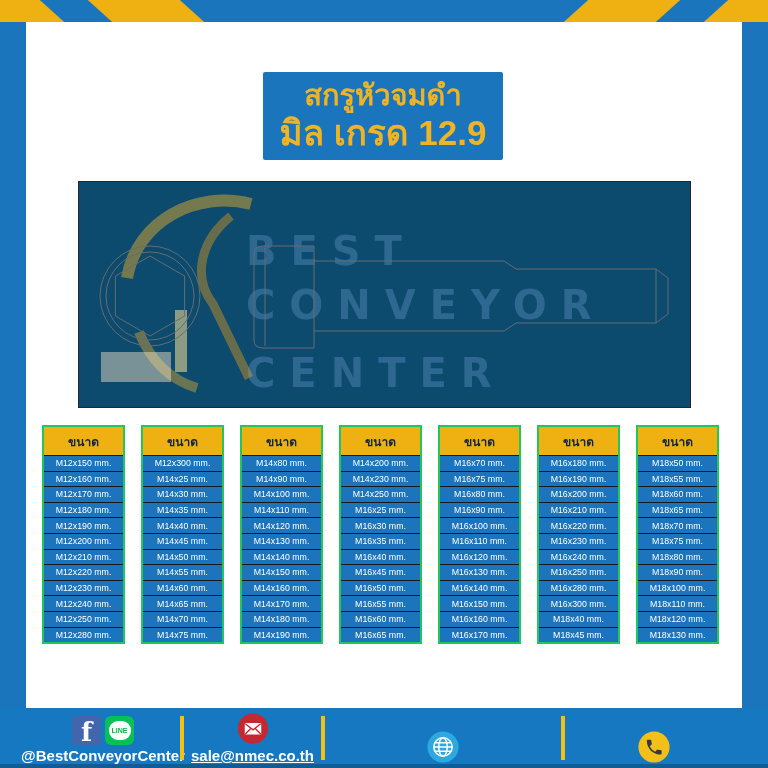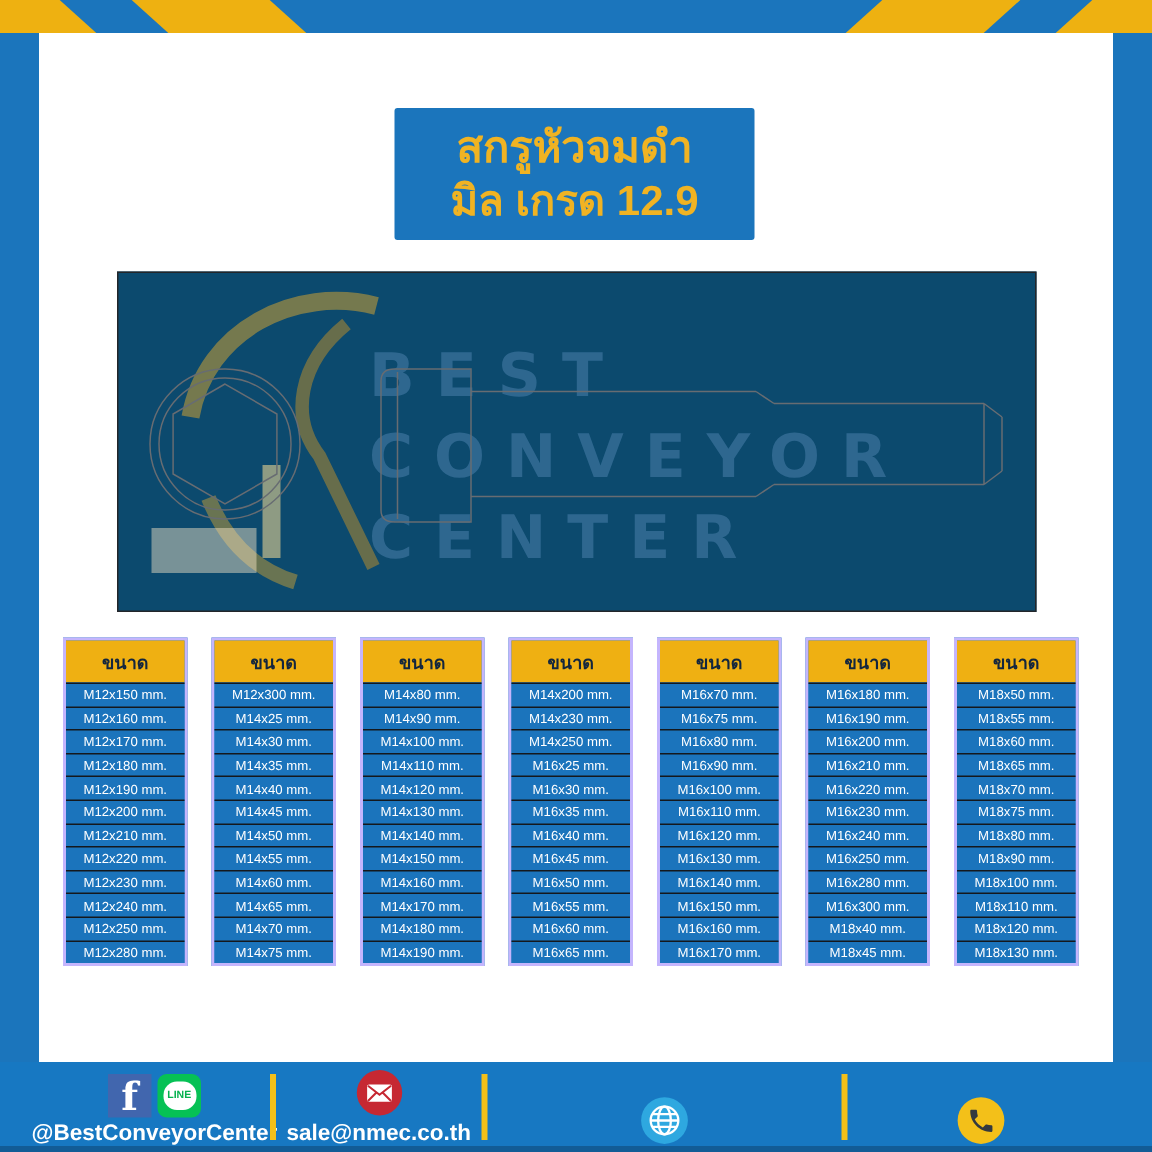--- a/index.html
+++ b/index.html
@@ -19,41 +19,41 @@
   .frame-right { position:absolute; top:22px; right:0; width:26px; height:686px; background:#1b75bc; z-index:5; }
 
   
   .title-box {
     position:absolute; left:263px; top:72px; width:240px; height:88px;
     background:#1b75bc; border-radius:2px;
     display:flex; flex-direction:column; align-items:center; justify-content:center;
     color:#f0b323; font-weight:bold; text-align:center; line-height:1.18;
   }
   .title-box .t1 { font-size:29px; }
-  .title-box .t2 { font-size:28px; }
+  .title-box .t2 { font-size:35px; }
 
   
   .drawing-box {
     position:absolute; left:78px; top:181px; width:613px; height:227px;
     border:1.5px solid #23262a; background:#0c4a6e; overflow:hidden;
   }
   .wm-line {
     position:absolute; left:167px; font-weight:bold; letter-spacing:14px;
     font-size:40px; color:rgba(114,165,212,0.33); font-family:"DejaVu Sans",sans-serif;
     white-space:nowrap; z-index:1;
   }
-  .wm-1 { top:46px; } .wm-2 { top:100px;text-align:center; } .wm-3 { top:154px; }
+  .wm-1 { top:46px; } .wm-2 { top:100px;text-align:center; } .wm-3 { top:168px; }
   .drawing-box svg { position:absolute; left:0; top:0; z-index:2; }
 
   
   .tables-row {
     position:absolute; left:42px; top:425px; width:684px;
     display:flex; gap:16px;
   }
-  .size-table { width:83px; border:2px solid #c4b5fd; background:#1b74bc; }
+  .size-table { width:83px; border:2px solid #22c55e; background:#1b74bc; }
   .size-table-header {
     height:28px; background:#efb012; color:#13263e;
     font-weight:bold; font-size:12px;
     display:flex; align-items:center; justify-content:center;
   }
   .size-row {
     height:15.6px; background:#1b74bc; color:#ffffff;
     border-top:1.6px solid #15181c;
     display:flex; align-items:center; justify-content:center;
   }
@@ -62,21 +62,21 @@
   
   .footer {
     position:absolute; left:0; bottom:0; width:768px; height:60px;
     background:#1778c2; z-index:6; color:#fff;
   }
   .footer::after { content:""; position:absolute; left:0; bottom:0; width:100%; height:4px; background:rgba(10,40,70,0.35); }
   .f-sec { position:absolute; top:4px; height:52px; display:flex; flex-direction:column; align-items:center; justify-content:flex-end; }
   .f-sec .label { font-weight:bold; font-size:15px; white-space:nowrap; margin-top:2px; }
   .f-divider { position:absolute; top:8px; width:4px; height:44px; background:#f3c019; }
   .sec-social  { left:26px;  width:154px; }
-  .sec-email   { left:186px; width:133px; }
+  .sec-email   { left:186px; width:133px;text-decoration:underline; }
   .sec-web     { left:327px; width:232px; }
   .sec-phone   { left:567px; width:173px; }
   .div-1 { left:180px; } .div-2 { left:321px; } .div-3 { left:561px; }
   .icon-pair { display:flex; gap:4px; align-items:center; }
   .fb-icon {
     width:29px; height:29px; background:#4166ae; display:flex; align-items:flex-end; justify-content:center;
     color:#fff; font-weight:bold; font-size:26px; line-height:0.95; overflow:hidden; font-family:"DejaVu Serif",serif;
   }
   .line-icon {
     width:29px; height:29px; background:#06c155; border-radius:6px;

